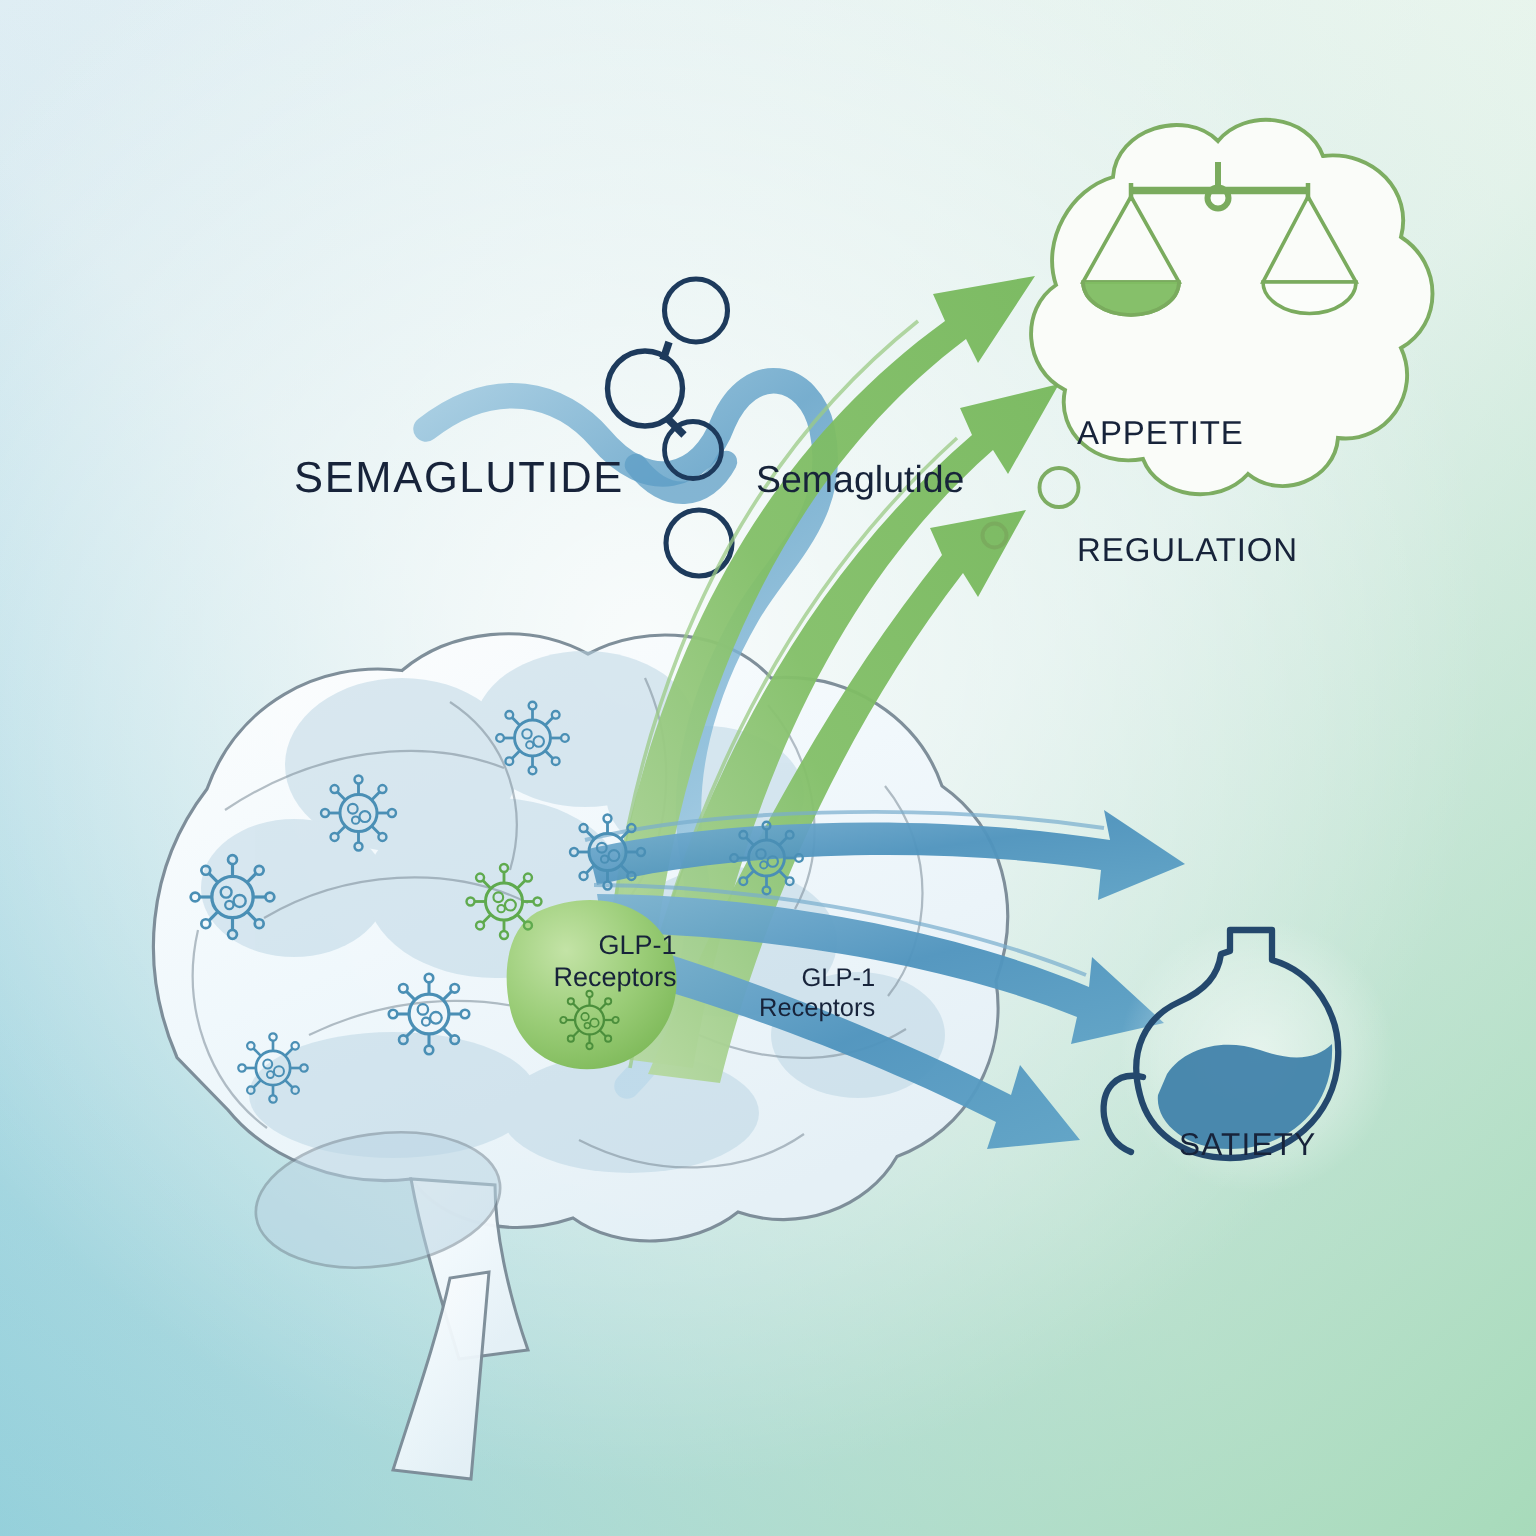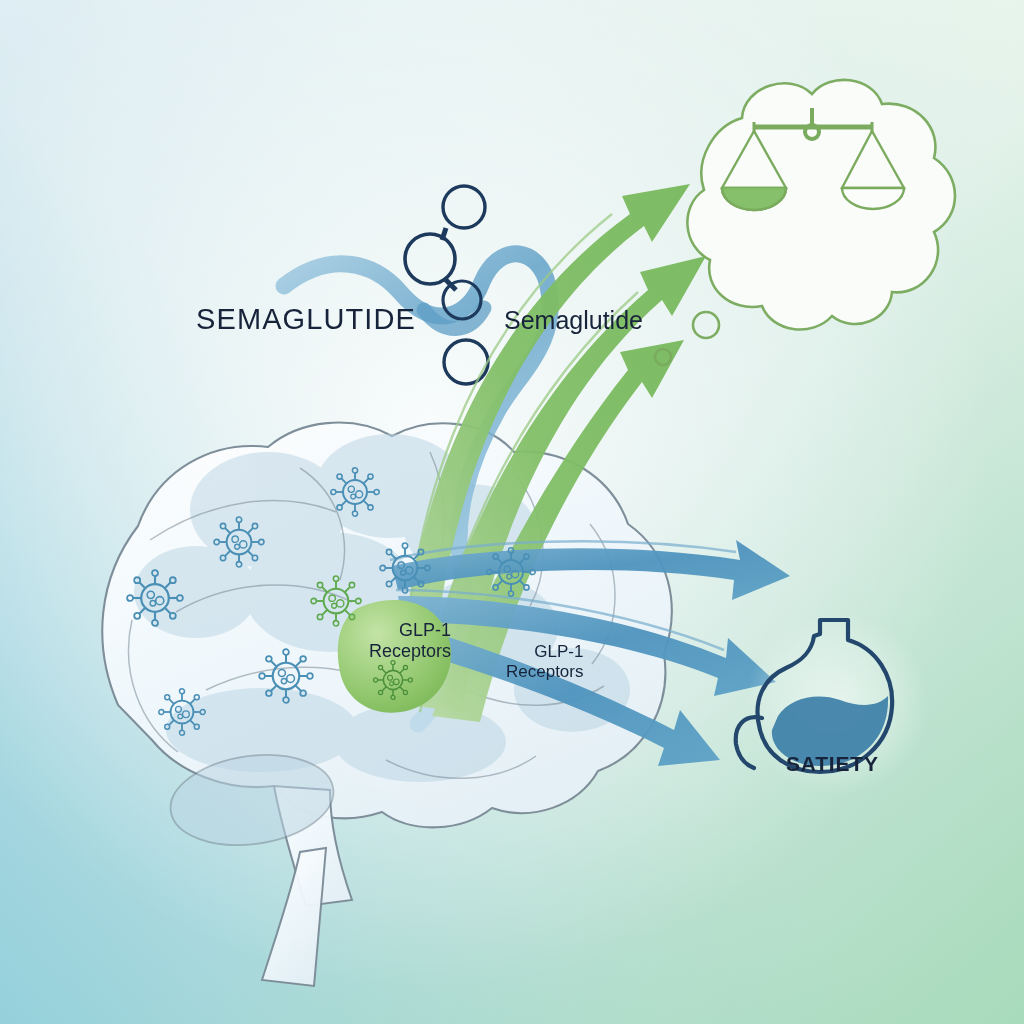--- a/index.html
+++ b/index.html
@@ -11,21 +11,21 @@
     font-family:"Liberation Sans","DejaVu Sans",sans-serif;
   }
   #bg{position:absolute;inset:0;}
   #art{position:absolute;inset:0;width:1024px;height:1024px;}
   .lbl{position:absolute;color:#17233a;white-space:pre;line-height:1.18;text-align:right;}
   #lbl-semaglutide-title{left:196px;top:302px;font-size:29px;letter-spacing:1.1px;}
   #lbl-semaglutide-flow{left:504px;top:306px;font-size:25px;}
   #lbl-appetite{left:718px;top:224px;font-size:22px;letter-spacing:.6px;text-align:left;}
   #lbl-glp1-green{left:369px;top:620px;font-size:18px;}
   #lbl-glp1-brain{left:506px;top:642px;font-size:17px;}
-  #lbl-satiety{left:786px;top:752px;font-size:21px;letter-spacing:.8px;font-weight:bold;}
+  #lbl-satiety{left:786px;top:752px;font-size:21px;letter-spacing:.8px;}
 </style>
 </head>
 <body>
 
 <div id="stage">
 
   <svg id="bg" viewBox="0 0 1024 1024">
     <defs>
       <linearGradient id="gTL" x1="0" y1="1" x2="1" y2="0">
         <stop offset="0" stop-color="#8fcde4"></stop>
@@ -238,20 +238,24 @@
       <path d="M762 718 C744 714 734 726 736 744 C738 756 744 764 754 768" fill="none" stroke="#24486d" stroke-width="4.2" stroke-linecap="round"></path>
       <path d="M778 716 C790 698 816 692 840 700 C862 708 878 706 888 696
                C890 740 858 766 820 766 C790 766 770 748 772 730 Z" fill="#3d7fa8" opacity="0.92"></path>
     </g>
   </svg>
 
   <div class="lbl" id="lbl-semaglutide-title">SEMAGLUTIDE</div>
 
   <div class="lbl" id="lbl-semaglutide-flow">Semaglutide</div>
 
+  <div class="lbl" id="lbl-appetite">
+    <div>APPETITE</div>
+    <div>REGULATION</div>
+  </div>
 
   <div class="lbl" id="lbl-glp1-green">GLP-1
 Receptors</div>
 
   <div class="lbl" id="lbl-glp1-brain">GLP-1
 Receptors</div>
 
   <div class="lbl" id="lbl-satiety">SATIETY</div>
 
 </div>

